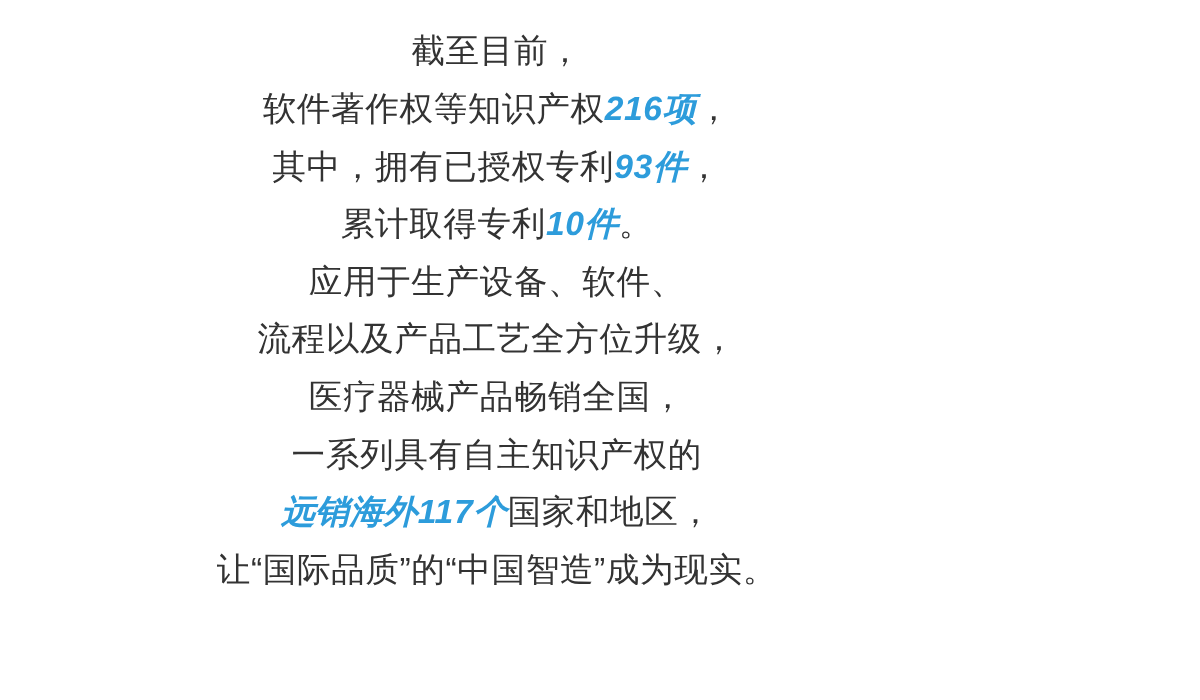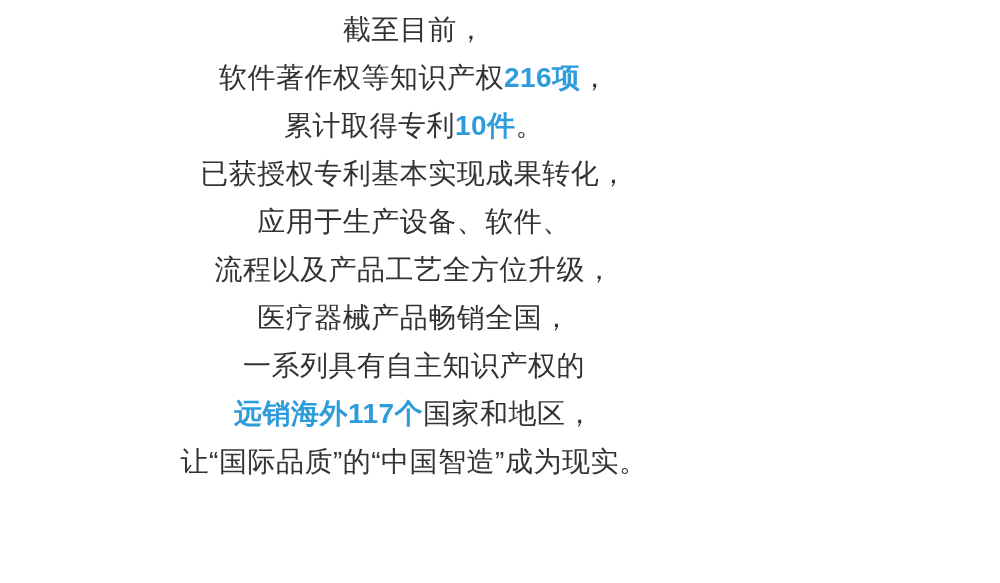--- a/index.html
+++ b/index.html
@@ -8,47 +8,48 @@
     background: #ffffff;
   }
   body {
     width: 1000px;
     height: 583px;
     overflow: hidden;
     font-family: "Liberation Sans", "DejaVu Sans", sans-serif;
   }
   .article {
     width: 828px;
-    padding-top: 6px;
+    padding-top: 19px;
     text-align: center;
   }
   .line {
     margin: 0;
     height: 48px;
     line-height: 48px;
     font-size: 28px;
     color: var(--text-color, #333333);
     letter-spacing: 0.5px;
     white-space: nowrap;
   }
   .seg {
     font-weight: 400;
   }
   .hl {
     color: var(--accent-color, #2d9cdb);
     font-weight: 700;
+    font-style: italic;
   }
 </style>
 </head>
 <body style="background: rgb(255, 255, 255);">
 
 <div class="article">
   <p class="line"><span class="seg">截至目前，</span></p>
   <p class="line"><span class="seg">软件著作权等知识产权</span><span class="hl">216项</span><span class="seg">，</span></p>
+  <p class="line"><span class="seg">其中，拥有已授权专利</span><span class="hl">93件</span><span class="seg">，</span></p>
   <p class="line"><span class="seg">累计取得专利</span><span class="hl">10件</span><span class="seg">。</span></p>
-  <p class="line"><span class="seg">已获授权专利基本实现成果转化，</span></p>
   <p class="line"><span class="seg">应用于生产设备、软件、</span></p>
   <p class="line"><span class="seg">流程以及产品工艺全方位升级，</span></p>
   <p class="line"><span class="seg">医疗器械产品畅销全国，</span></p>
   <p class="line"><span class="seg">一系列具有自主知识产权的</span></p>
   <p class="line"><span class="hl">远销海外117个</span><span class="seg">国家和地区，</span></p>
   <p class="line"><span class="seg">让“国际品质”的“中国智造”成为现实。</span></p>
 </div>
 
 </body></html>

